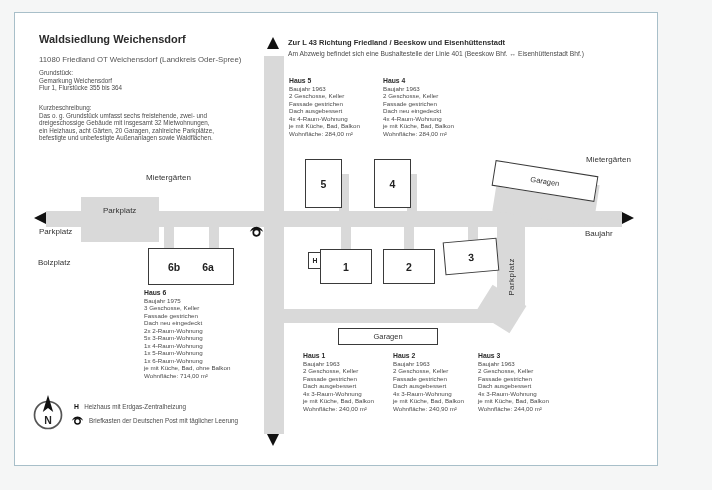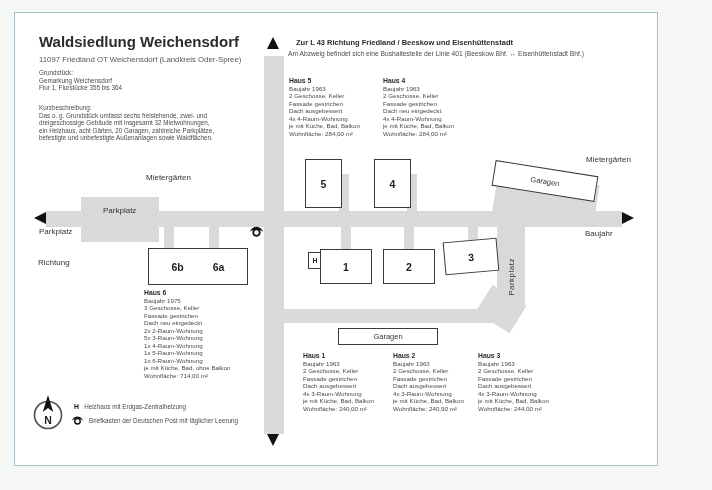--- a/index.html
+++ b/index.html
@@ -18,21 +18,21 @@
     position:absolute;left:14px;top:12px;width:644px;height:454px;
     background:#ffffff;border:1.5px solid var(--card-border);
   }
   .abs{position:absolute;}
   .road{position:absolute;background:var(--road);}
   .bldg{
     position:absolute;background:#fff;border:1px solid var(--building-border);
     display:flex;align-items:center;justify-content:center;
     font-weight:bold;font-size:10.5px;color:#222;
   }
-  .page-title{font-size:15px;font-weight:bold;color:#2b2b2b;white-space:nowrap;}
+  .page-title{font-size:11px;font-weight:bold;color:#2b2b2b;white-space:nowrap;}
   .page-subtitle{font-size:7.8px;color:#555;white-space:nowrap;}
   .micro{font-size:6.3px;line-height:7.2px;color:#4a4a4a;white-space:nowrap;}
   .micro-label{font-size:6.3px;color:#4a4a4a;white-space:nowrap;}
   .kurz{font-size:6.3px;line-height:7.4px;color:#4a4a4a;white-space:nowrap;}
   .route-title{font-size:7.5px;font-weight:bold;color:#2b2b2b;white-space:nowrap;}
   .route-text{font-size:6.7px;color:#4a4a4a;white-space:nowrap;}
   .map-label{position:absolute;font-size:8px;color:#333;white-space:nowrap;}
   .hinfo{position:absolute;font-size:6.2px;line-height:7.5px;color:#4a4a4a;}
   .hinfo .hname{font-weight:bold;font-size:6.8px;color:#2b2b2b;white-space:nowrap;}
   .hinfo div{white-space:nowrap;}
@@ -48,38 +48,38 @@
   .garagen-label{font-size:7.5px;font-weight:normal;color:#333;}
   .legend-row{position:absolute;font-size:6.3px;color:#4a4a4a;white-space:nowrap;}
   .legend-sym{font-weight:bold;font-size:6.8px;color:#111;}
 </style>
 </head>
 <body>
 
 <div class="card">
 
   <div class="abs page-title" style="left:24px;top:20px;">Waldsiedlung Weichensdorf</div>
-  <div class="abs page-subtitle" style="left:24px;top:42px;">11097 Friedland OT Weichensdorf (Landkreis Oder-Spree)</div>
+  <div class="abs page-subtitle" style="left:24px;top:42px;">11080 Friedland OT Weichensdorf (Landkreis Oder-Spree)</div>
 
   <div class="abs micro-label" style="left:24px;top:56px;">Grundstück:</div>
   <div class="abs micro" style="left:24px;top:64px;">
       <div>Gemarkung Weichensdorf</div>
       <div>Flur 1, Flurstücke 355 bis 364</div>
     </div>
 
   <div class="abs micro-label" style="left:24px;top:91px;">Kurzbeschreibung:</div>
   <div class="abs kurz" style="left:24px;top:99px;">
       <div>Das o. g. Grundstück umfasst sechs freistehende, zwei- und</div>
       <div>dreigeschossige Gebäude mit insgesamt 32 Mietwohnungen,</div>
       <div>ein Heizhaus, acht Gärten, 20 Garagen, zahlreiche Parkplätze,</div>
       <div>befestigte und unbefestigte Außenanlagen sowie Waldflächen.</div>
     </div>
 
   <div class="arrow arrow-up" style="left:252px;top:24px;"></div>
-  <div class="abs route-title" style="left:281px;top:25px;">Zur L 43 Richtung Friedland / Beeskow und Eisenhüttenstadt</div>
+  <div class="abs route-title" style="left:273px;top:25px;">Zur L 43 Richtung Friedland / Beeskow und Eisenhüttenstadt</div>
   <div class="abs route-text" style="left:273px;top:37px;">Am Abzweig befindet sich eine Bushaltestelle der Linie 401 (Beeskow Bhf. ↔ Eisenhüttenstadt Bhf.)</div>
 
   <div class="road" style="left:249px;top:43px;width:20px;height:378px;"></div>
   <div class="road" style="left:66px;top:184px;width:78px;height:45px;"></div>
   <div class="road" style="left:31px;top:198px;width:576px;height:16px;"></div>
   <div class="road" style="left:480px;top:164px;width:102px;height:42px;transform:rotate(9deg);"></div>
   <div class="road" style="left:482px;top:206px;width:28px;height:86px;"></div>
   <div class="road" style="left:466px;top:280px;width:40px;height:32px;transform:rotate(32deg);"></div>
   <div class="road" style="left:255px;top:296px;width:232px;height:14px;"></div>
 
@@ -94,21 +94,21 @@
   <div class="arrow arrow-left" style="left:19px;top:199px;"></div>
   <div class="arrow arrow-right" style="left:607px;top:199px;"></div>
   <div class="arrow arrow-down" style="left:252px;top:421px;"></div>
 
   <div class="bldg" style="left:290px;top:146px;width:37px;height:49px;">
     <span>5</span>
   </div>
   <div class="bldg" style="left:359px;top:146px;width:37px;height:49px;">
     <span>4</span>
   </div>
-  <div class="bldg" style="left:133px;top:235px;width:100px;height:37px;justify-content:space-around;padding:0 8px;">
+  <div class="bldg" style="left:133px;top:235px;width:86px;height:37px;justify-content:space-around;padding:0 8px;">
     <span>6b</span>
     <span>6a</span>
   </div>
   <div class="bldg" style="left:293px;top:239px;width:14px;height:17px;font-size:6.8px;">
     <span>H</span>
   </div>
   <div class="bldg" style="left:305px;top:236px;width:52px;height:35px;">
     <span>1</span>
   </div>
   <div class="bldg" style="left:368px;top:236px;width:52px;height:35px;">
@@ -120,21 +120,21 @@
   <div class="bldg" style="left:478px;top:155px;width:104px;height:26px;transform:rotate(9deg);">
     <span class="garagen-label">Garagen</span>
   </div>
   <div class="bldg" style="left:323px;top:315px;width:100px;height:17px;">
     <span class="garagen-label">Garagen</span>
   </div>
 
   <div class="map-label" style="left:131px;top:160px;">Mietergärten</div>
   <div class="map-label" style="left:88px;top:193px;">Parkplatz</div>
   <div class="map-label" style="left:24px;top:214px;">Parkplatz</div>
-  <div class="map-label" style="left:23px;top:245px;">Richtung</div>
+  <div class="map-label" style="left:23px;top:245px;">Bolzplatz</div>
   <div class="map-label" style="left:571px;top:142px;">Mietergärten</div>
   <div class="map-label" style="left:570px;top:216px;">Baujahr</div>
   <div class="abs" style="left:488px;top:236px;width:16px;height:56px;display:flex;align-items:center;justify-content:center;">
     <span class="vert-label">Parkplatz</span>
   </div>
 
   <svg class="abs" style="left:234px;top:212px;" width="15" height="12" viewBox="0 0 28 22">
     <path d="M4 8 C10 1.5 18 1.5 24 8 L26.5 12.5 C18 6 10 6 1.5 12.5 Z" fill="#111"></path>
     <circle cx="14" cy="14" r="6" fill="none" stroke="#111" stroke-width="3.2"></circle>
   </svg>

